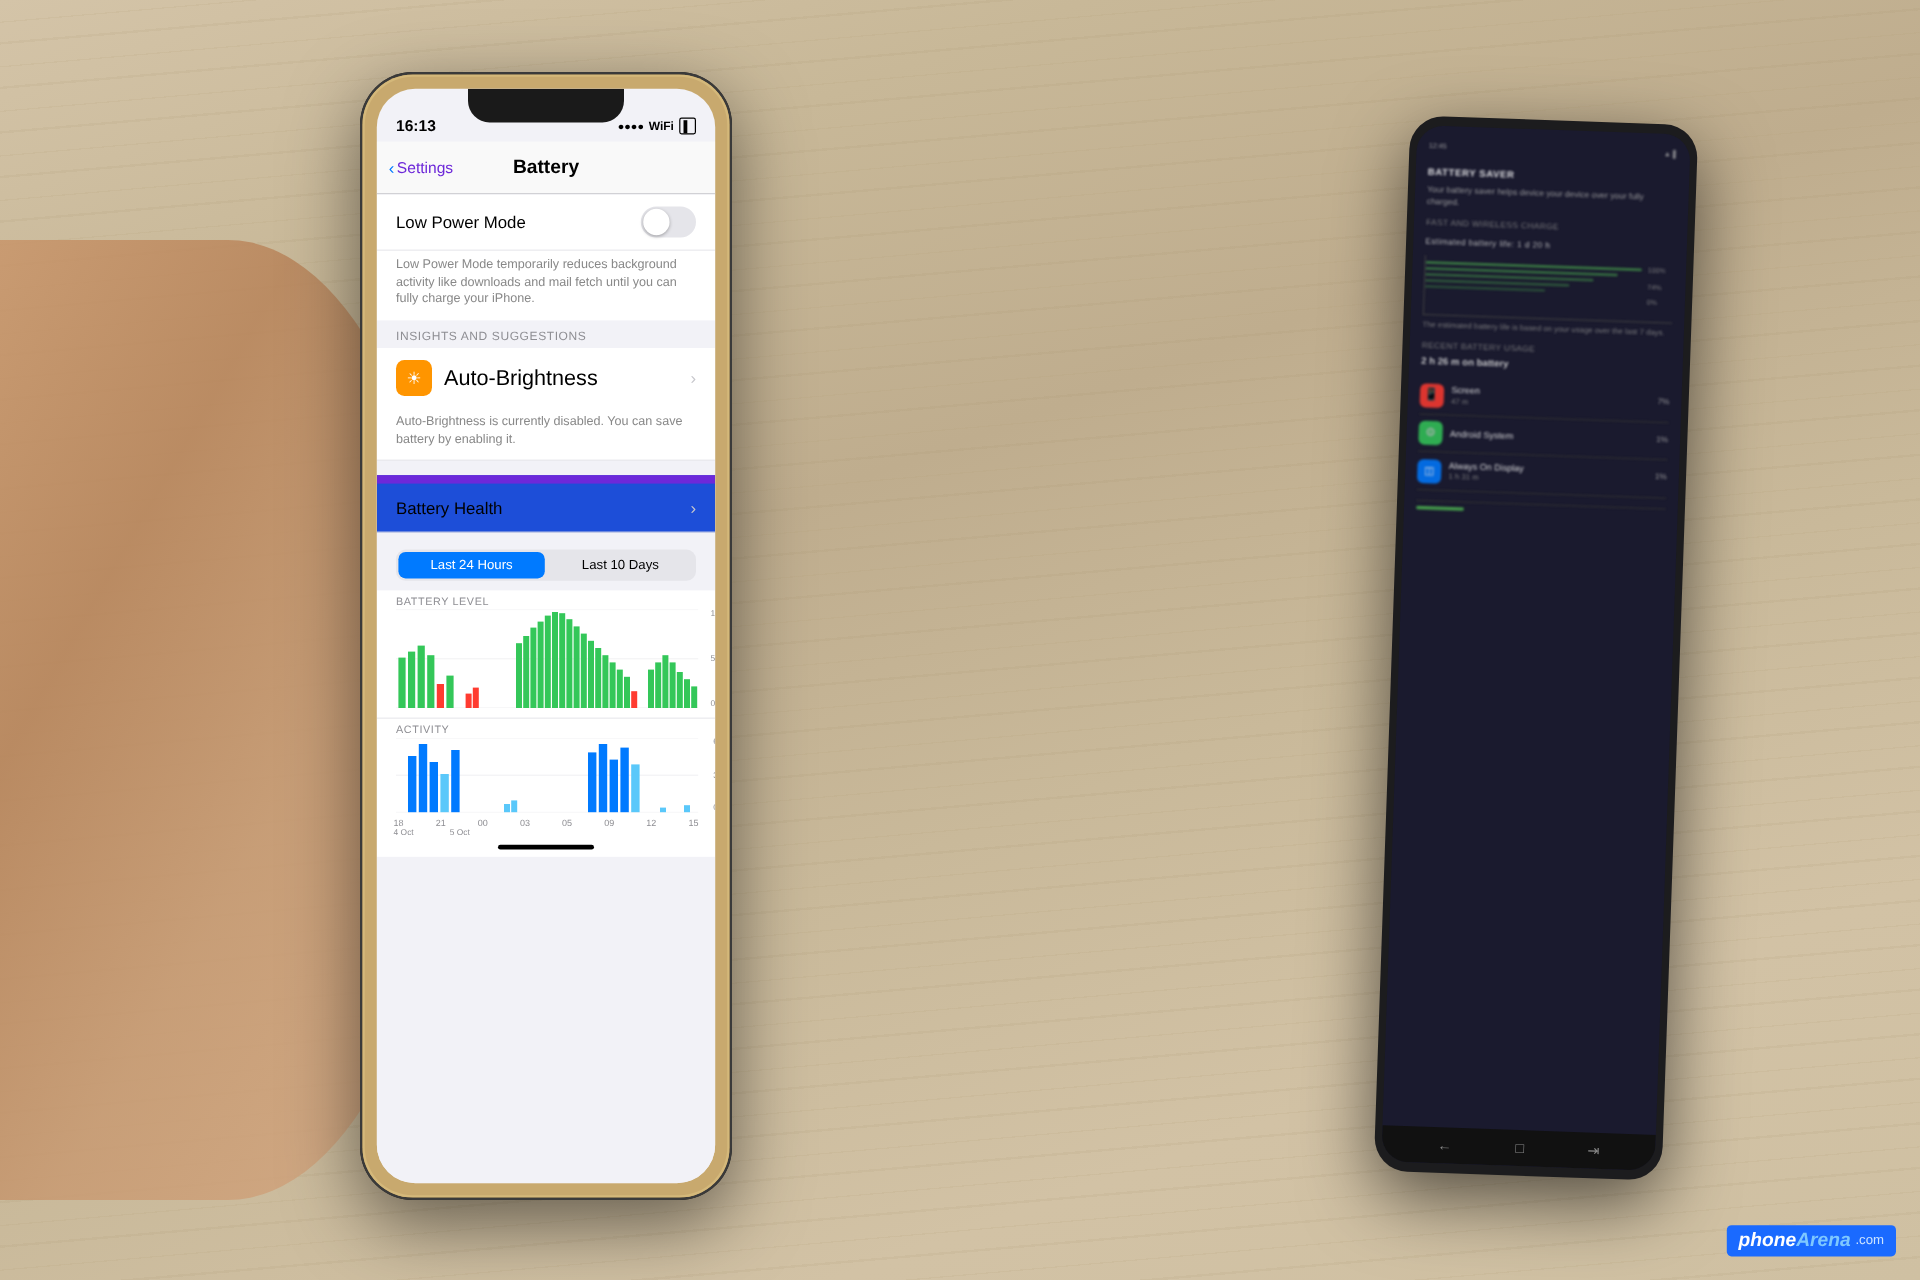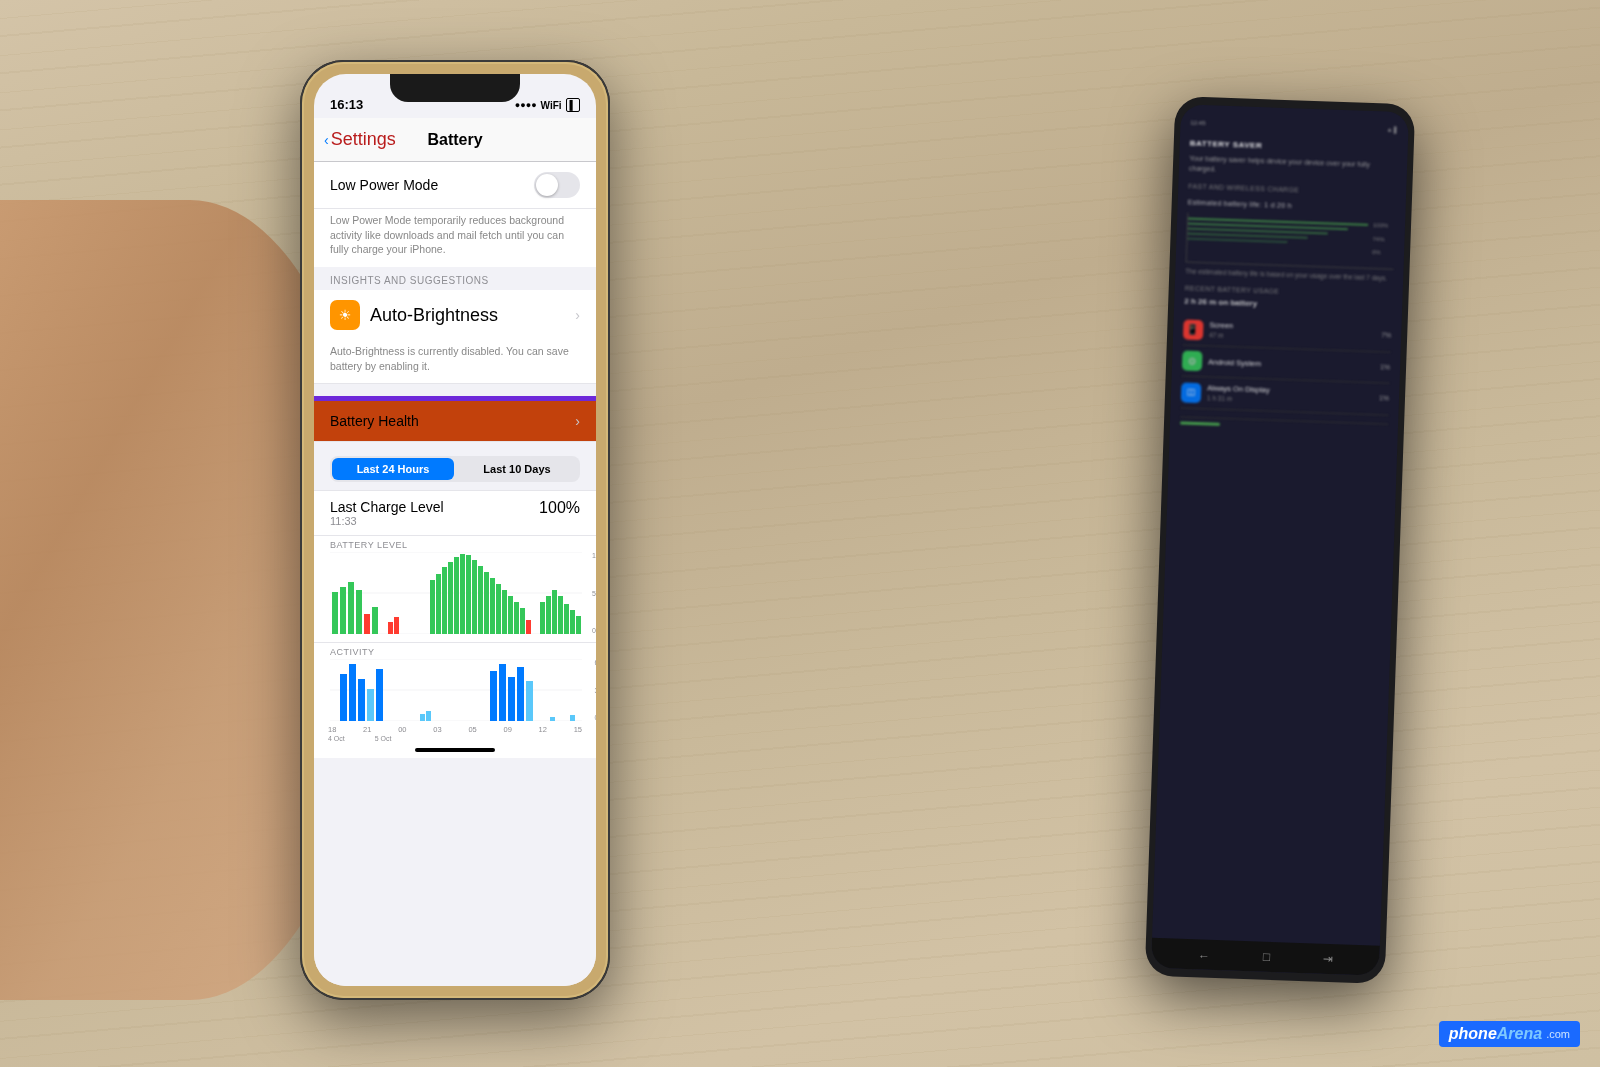--- a/index.html
+++ b/index.html
@@ -246,46 +246,46 @@
       padding: 4px 16px 10px;
       background: #fff;
       font-size: 10.5px;
       color: #888;
       line-height: 1.4;
       border-bottom: 1px solid #e5e5ea;
     }
 
     
     .battery-health-row {
-      background: #c2410c;
+      background: #1d4ed8;
       padding: 12px 16px;
       display: flex;
       align-items: center;
       justify-content: space-between;
       margin-top: 12px;
-      border-top: 5px solid #6d28d9;
+      border-top: 7px solid #6d28d9;
       border-bottom: 1px solid #e5e5ea;
     }
 
     
     .segmented-control {
       margin: 14px 16px 8px;
       background: #e5e5ea;
       border-radius: 8px;
       display: flex;
       padding: 2px;
       gap: 2px;
     }
 
     .seg-btn {
       flex: 1;
       border-radius: 6px;
       padding: 5px 4px;
       font-size: 11px;
-      font-weight: 700;
+      font-weight: 400;
       text-align: center;
     }
 
     .seg-btn.active {
       background: #007aff;
       color: #fff;
     }
 
     .seg-btn.inactive {
       color: #000;
@@ -430,21 +430,21 @@
         <div class="status-icons">
           <span style="font-size:9px;">●●●●</span>
           <span style="font-size:10px;">WiFi</span>
           <span style="font-size:9px; border:1px solid #000; padding:1px 3px; border-radius:2px;">▌</span>
         </div>
       </div>
 
       <div class="nav-bar">
         <div class="nav-back">
           <span style="color:#007aff; font-size:14px;">‹</span>
-          <span style="color:#b91c1c; font-size:18px;">Settings</span>
+          <span style="color:#6d28d9; font-size:13px;">Settings</span>
         </div>
         <span class="nav-title">Battery</span>
       </div>
 
       <div class="content">
 
         <div class="setting-row" style="margin-top:0;">
           <span class="setting-label">Low Power Mode</span>
           <div class="toggle">
             <div class="toggle-knob"></div>
@@ -466,27 +466,20 @@
         <div class="battery-health-row">
           <span class="setting-label">Battery Health</span>
           <span class="chevron">›</span>
         </div>
 
         <div class="segmented-control">
           <div class="seg-btn active">Last 24 Hours</div>
           <div class="seg-btn inactive">Last 10 Days</div>
         </div>
 
-        <div class="charge-level-row" style="background:#fff; border-bottom:1px solid #e5e5ea; border-top:1px solid #e5e5ea; padding: 8px 16px;">
-          <div>
-            <div class="charge-label">Last Charge Level</div>
-            <div class="charge-time">11:33</div>
-          </div>
-          <div class="charge-pct">100%</div>
-        </div>
 
         <div style="background:#fff; padding-bottom:4px; border-bottom:1px solid #e5e5ea;">
           <div class="chart-section-header">BATTERY LEVEL</div>
           <div style="position:relative; margin: 0 16px 4px;">
 
             <div style="position:absolute; right:-30px; top:0; bottom:0; display:flex; flex-direction:column; justify-content:space-between; font-size:7px; color:#8e8e93;">
               <span>100%</span>
               <span>50%</span>
               <span>0%</span>
             </div>

